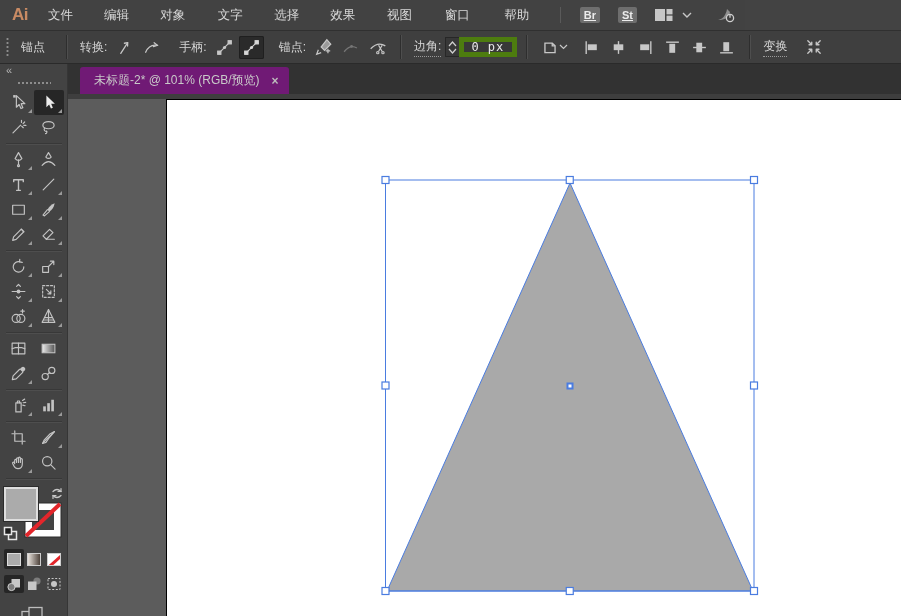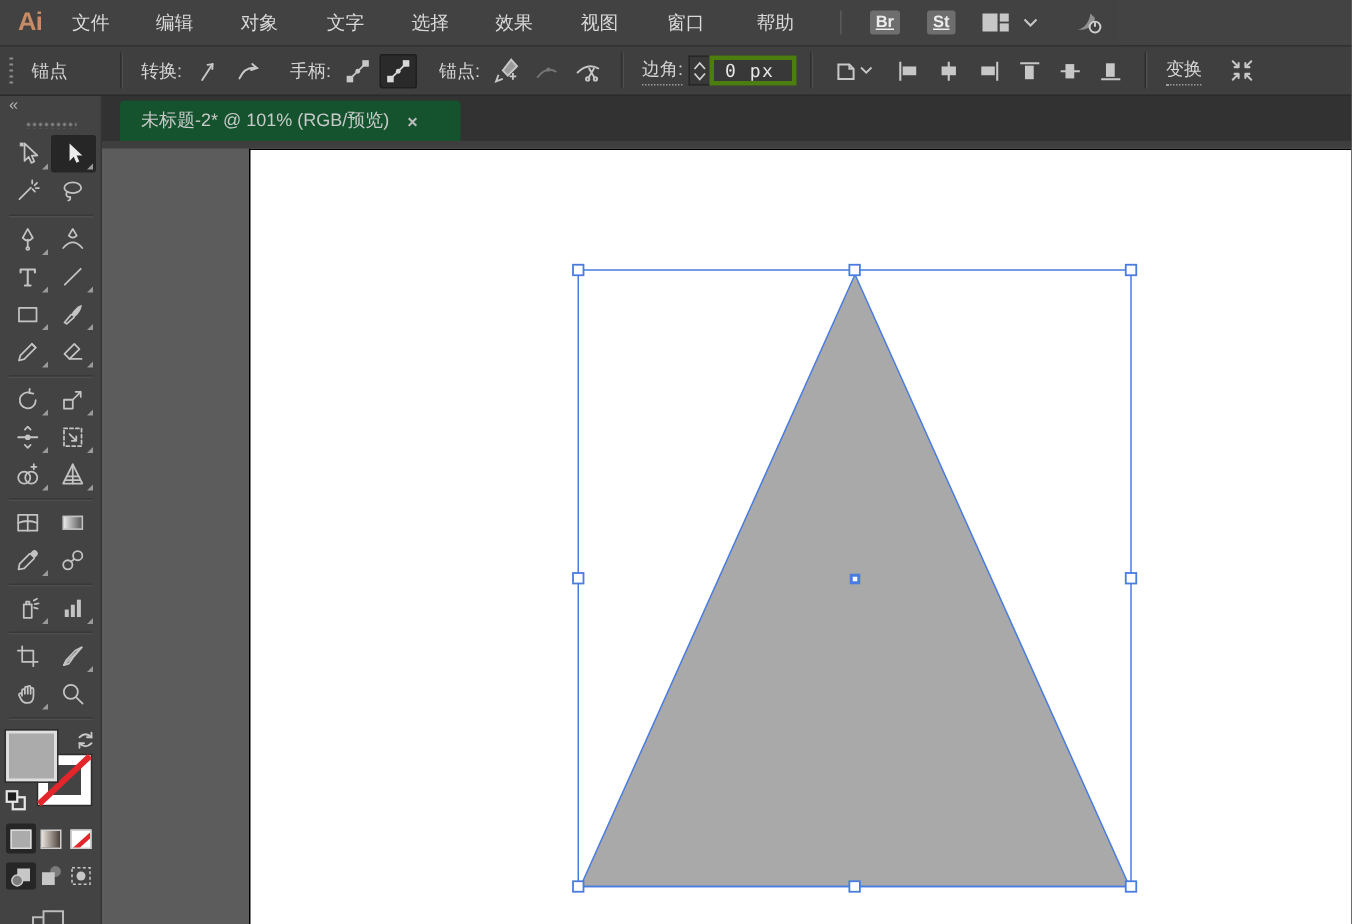--- a/index.html
+++ b/index.html
@@ -40,21 +40,21 @@
     width:25px; height:23px; display:flex; align-items:center; justify-content:center;
     border-radius:2px; margin:0 1px; cursor:default;
   }
   .cbtn.active { background:#2a2a2a; box-shadow:inset 0 0 0 1px #1f1f1f; }
   .cbtn.dim { opacity:.4; }
   .stepper {
     width:14px; height:20px; background:#383838; border:1px solid #272727; border-right:none;
     display:flex; flex-direction:column; align-items:center; justify-content:center; gap:1px;
   }
   .num-input {
-    width:58px; height:20px; background:#383838; border:3px solid #4d7c0f;
+    width:58px; height:20px; background:#383838; border:5px solid #4d7c0f;
     color:#e8e8e8; font-size:12px; font-family:"DejaVu Sans Mono", monospace;
     display:flex; align-items:center; padding-left:7px; letter-spacing:1px;
   }
   
   .toolpanel {
     position:absolute; left:0; top:64px; width:68px; height:552px;
     background:#434343; border-right:1px solid #363636;
   }
   .tp-head { height:15px; color:#b5b5b5; font-size:11px; line-height:13px; padding-left:6px; }
   .tp-grip {
@@ -94,23 +94,23 @@
     background:#e3262b; transform:rotate(-42deg);
   }
   .draw-modes { display:flex; margin:6px 0 0 4px; }
   .dmode { width:20px; height:18px; display:flex; align-items:center; justify-content:center; border-radius:2px; }
   .dmode.active { background:#262626; }
   .screen-mode { margin:12px 0 0 20px; }
   
   .main { position:absolute; left:68px; top:64px; width:833px; height:552px; }
   .tabbar { position:absolute; left:0; top:0; width:100%; height:30px; background:#323232; }
   .tab {
-    position:absolute; left:12px; bottom:0; height:27px; background:#14532d;
+    position:absolute; left:12px; bottom:0; height:27px; background:#701a75;
     color:#c9c9c9; font-size:12px; display:flex; align-items:center;
-    padding:0 28px 0 14px; border-radius:3px 3px 0 0;
+    padding:0 10px 0 14px; border-radius:3px 3px 0 0;
   }
   .tab-close { margin-left:12px; color:#bdbdbd; font-size:12px; font-weight:bold; cursor:default; }
   .canvas { position:absolute; left:0; top:30px; width:833px; height:522px; background:#5c5c5c; overflow:hidden; }
   .canvas-topstrip { position:absolute; left:0; top:0; width:100%; height:5px; background:#3e3e3e; }
   .artboard {
     position:absolute; left:98px; top:5px; right:-4px; bottom:-4px;
     background:#ffffff; border-left:1px solid #000; border-top:1px solid #000;
   }
   .overlay { position:absolute; left:0; top:0; }
   svg { display:block; }
@@ -150,21 +150,21 @@
       <svg width="22" height="18" viewBox="0 0 22 18">
         <path d="M3 14c5-1 8-5 9-11l3 3c-1 6-5 8-12 8z" fill="#8f8f8f"></path>
         <circle cx="15" cy="12" r="3.6" fill="#3f3f3f" stroke="#cfcfcf" stroke-width="1.3"></circle>
         <path d="M15 8.8v3" stroke="#cfcfcf" stroke-width="1.3"></path>
       </svg>
     </span>
   </div>
 
   <div class="controlbar">
     <div class="grip-v"></div>
-    <span class="cb-label" style="margin-right:26px">锚点</span>
+    <span class="cb-label" style="margin-right:12px">锚点</span>
     <div class="cb-sep"></div>
     <span class="cb-label">转换:</span>
     <div class="cbtn">
       <svg width="17" height="17" viewBox="0 0 16 16" fill="none" stroke="#c7c7c7" stroke-width="1.2" stroke-linecap="round">
         <path d="M4.5 13.5L11 3.5"></path>
           <path d="M11 3.5l-3.1.5M11 3.5l-.1 3.1"></path>
       </svg>
     </div>
     <div class="cbtn">
       <svg width="17" height="17" viewBox="0 0 16 16" fill="none" stroke="#c7c7c7" stroke-width="1.2" stroke-linecap="round">

